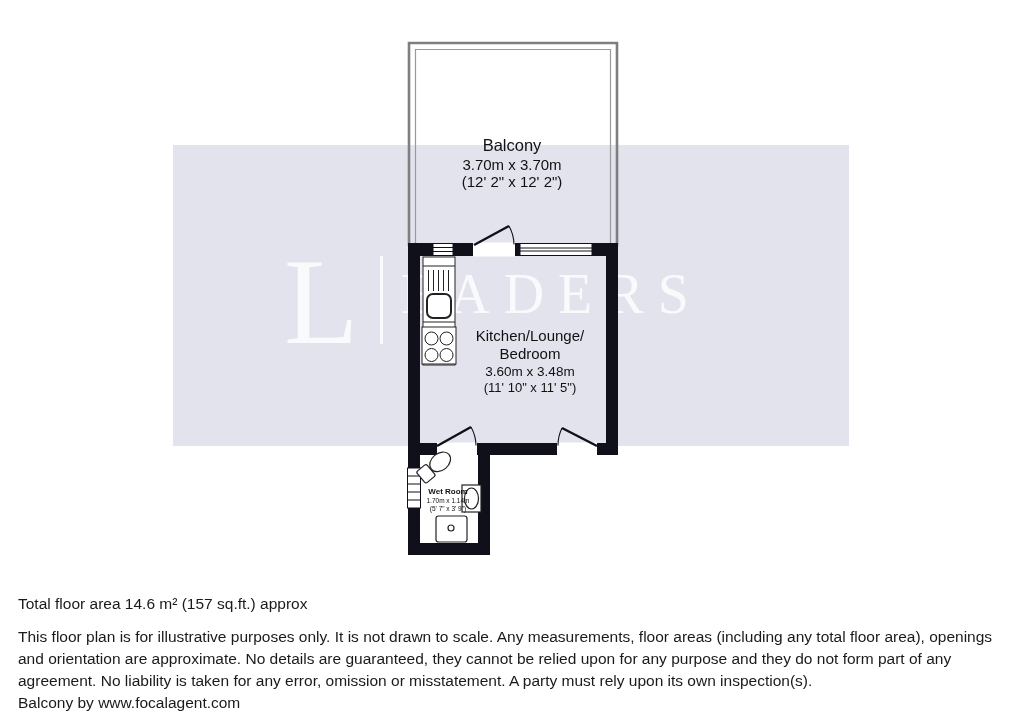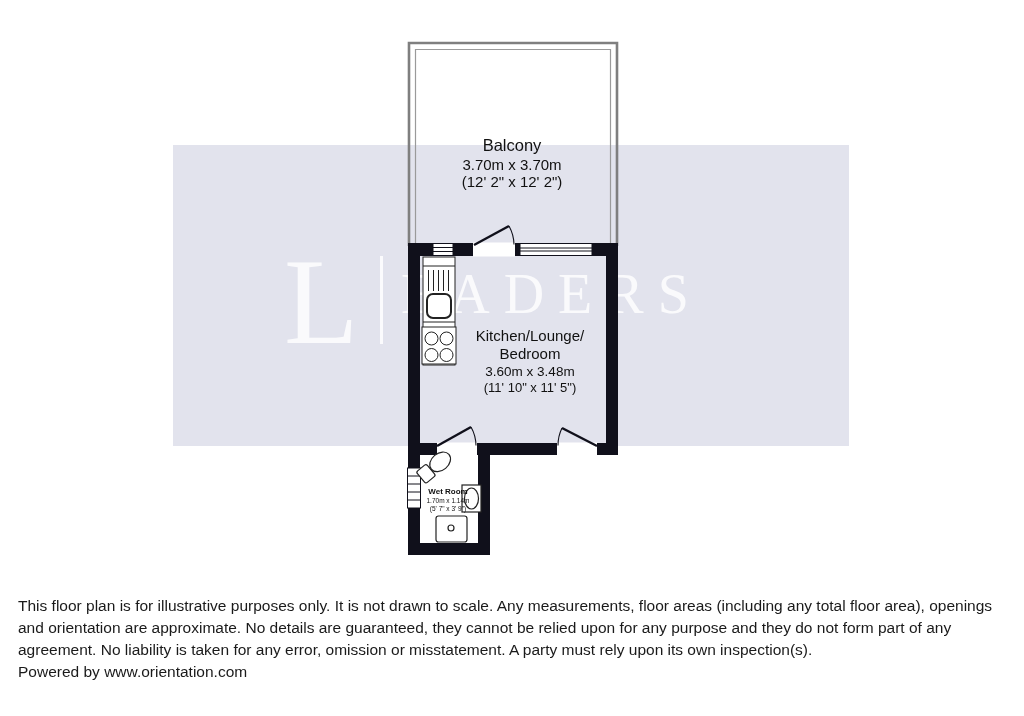--- a/index.html
+++ b/index.html
@@ -146,17 +146,18 @@
       <text class="room-label" x="530" y="376" font-size="13.5">3.60m x 3.48m</text>
       <text class="room-label" x="530" y="392" font-size="13">(11' 10" x 11' 5")</text>
 
       <text class="room-label" x="448" y="494" font-size="8" font-weight="bold">Wet Room</text>
       <text class="room-label" x="448" y="503" font-size="6.5">1.70m x 1.14m</text>
       <text class="room-label" x="448" y="511" font-size="6.5">(5' 7" x 3' 9")</text>
     </g>
   </svg>
 
   <div class="footer-area">
+    <p class="total-area">Total floor area 14.6 m² (157 sq.ft.) approx</p>
     <p class="disclaimer">This floor plan is for illustrative purposes only. It is not drawn to scale. Any measurements, floor areas (including any total floor area), openings and orientation are approximate. No details are guaranteed, they cannot be relied upon for any purpose and they do not form part of any agreement. No liability is taken for any error, omission or misstatement. A party must rely upon its own inspection(s).</p>
-    <p class="powered">Powered by www.orientation.com</p>
+    <p class="powered">Balcony by www.focalagent.com</p>
   </div>
 
 </div>
 
 </body></html>

